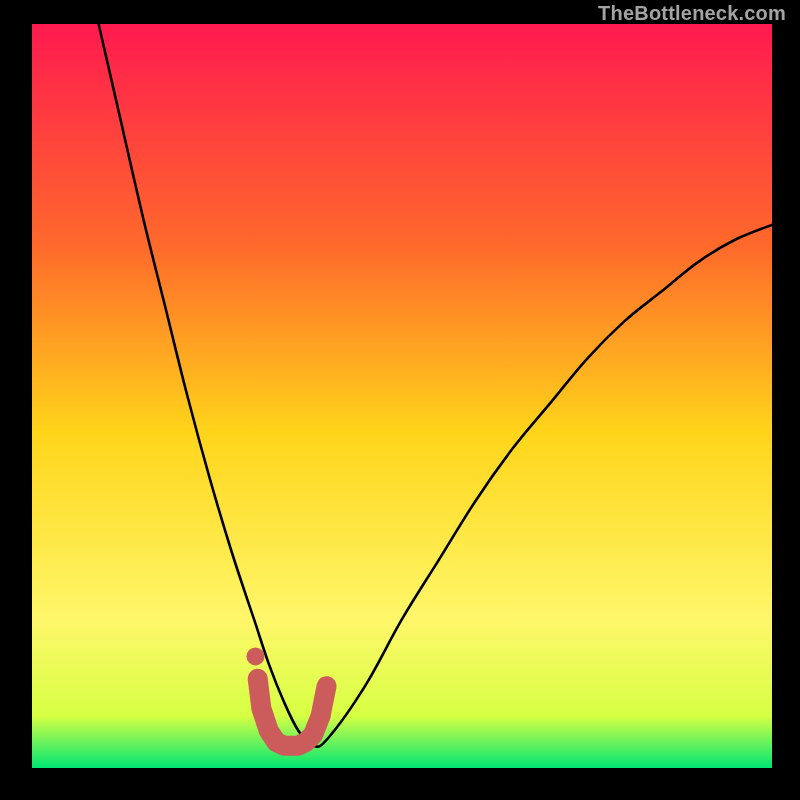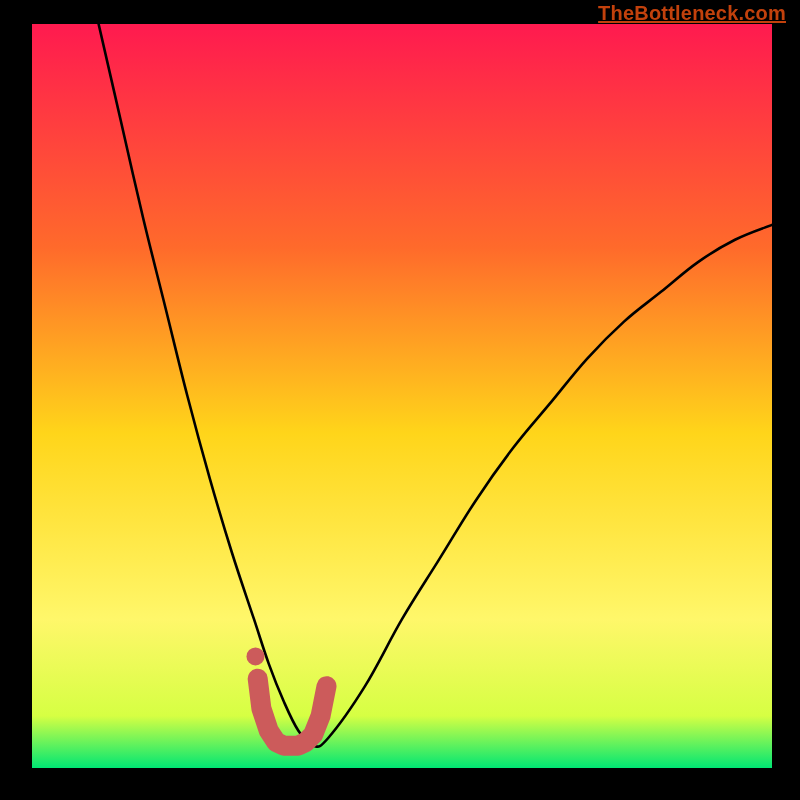--- a/index.html
+++ b/index.html
@@ -24,23 +24,22 @@
     top: 24px;
     width: 740px;
     height: 744px;
   }
   .watermark {
     position: absolute;
     top: 2px;
     right: 14px;
     font-size: 20px;
     font-weight: 600;
-    color: #c2410c;
+    color: #a3a3a3;
     letter-spacing: 0.2px;
-    text-decoration: underline;
   }
   svg { display: block; }
 </style>
 </head>
 <body>
 
 <div class="frame">
 
   <div class="plot">
     <svg width="740" height="744" viewBox="0 0 740 744" preserveAspectRatio="none">

